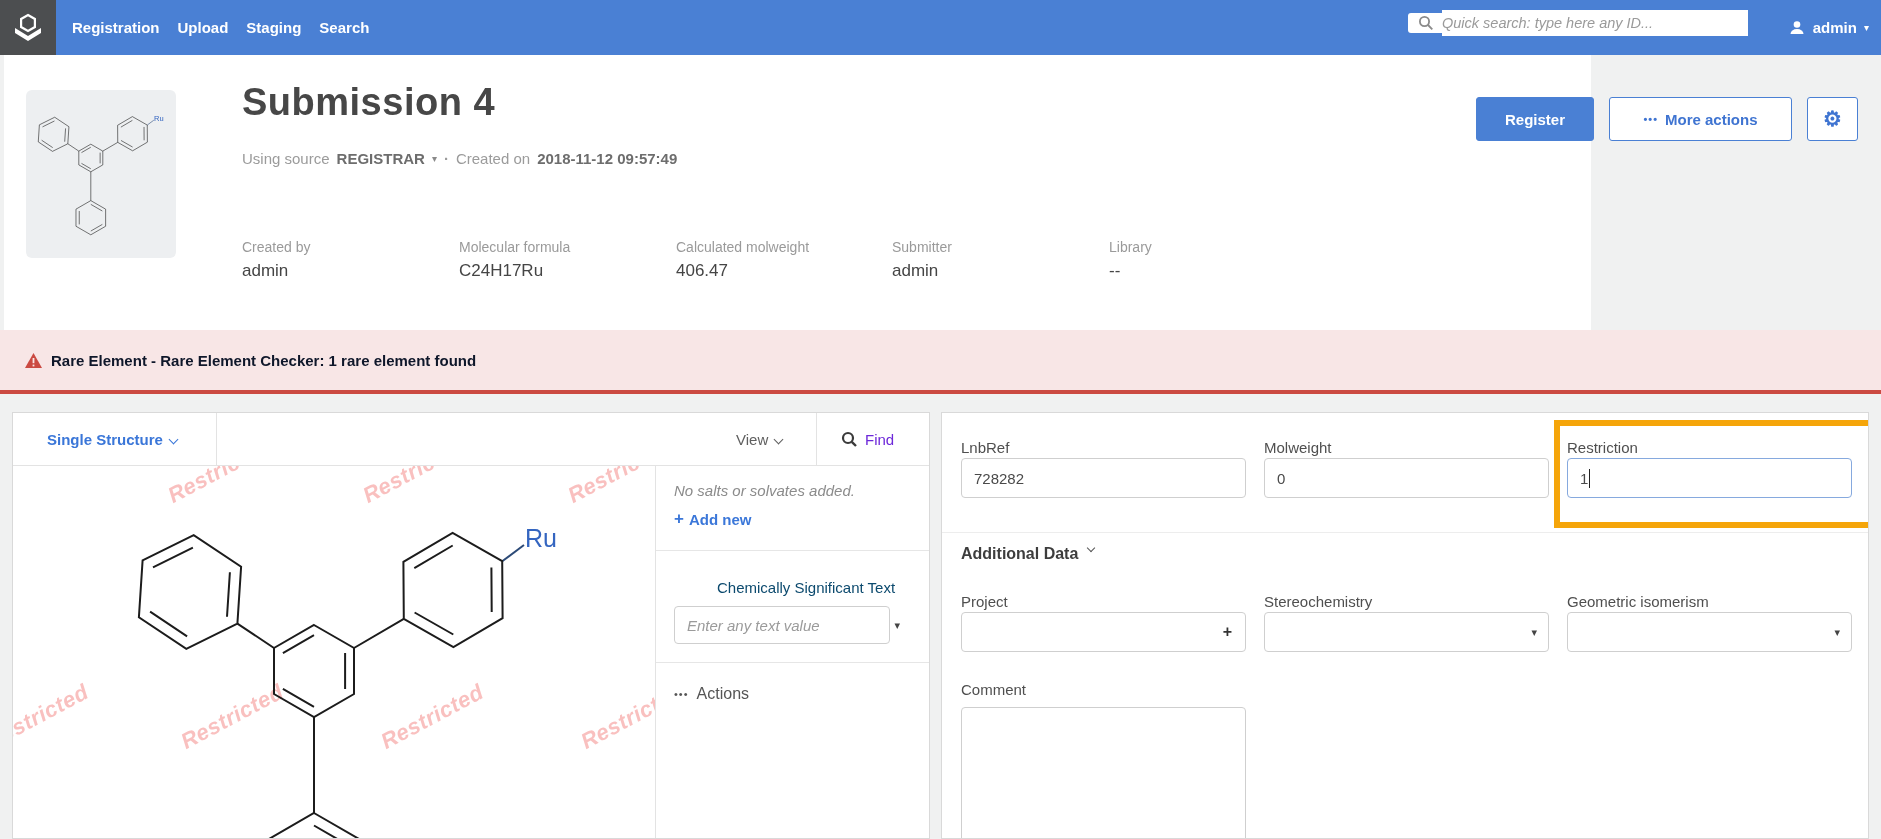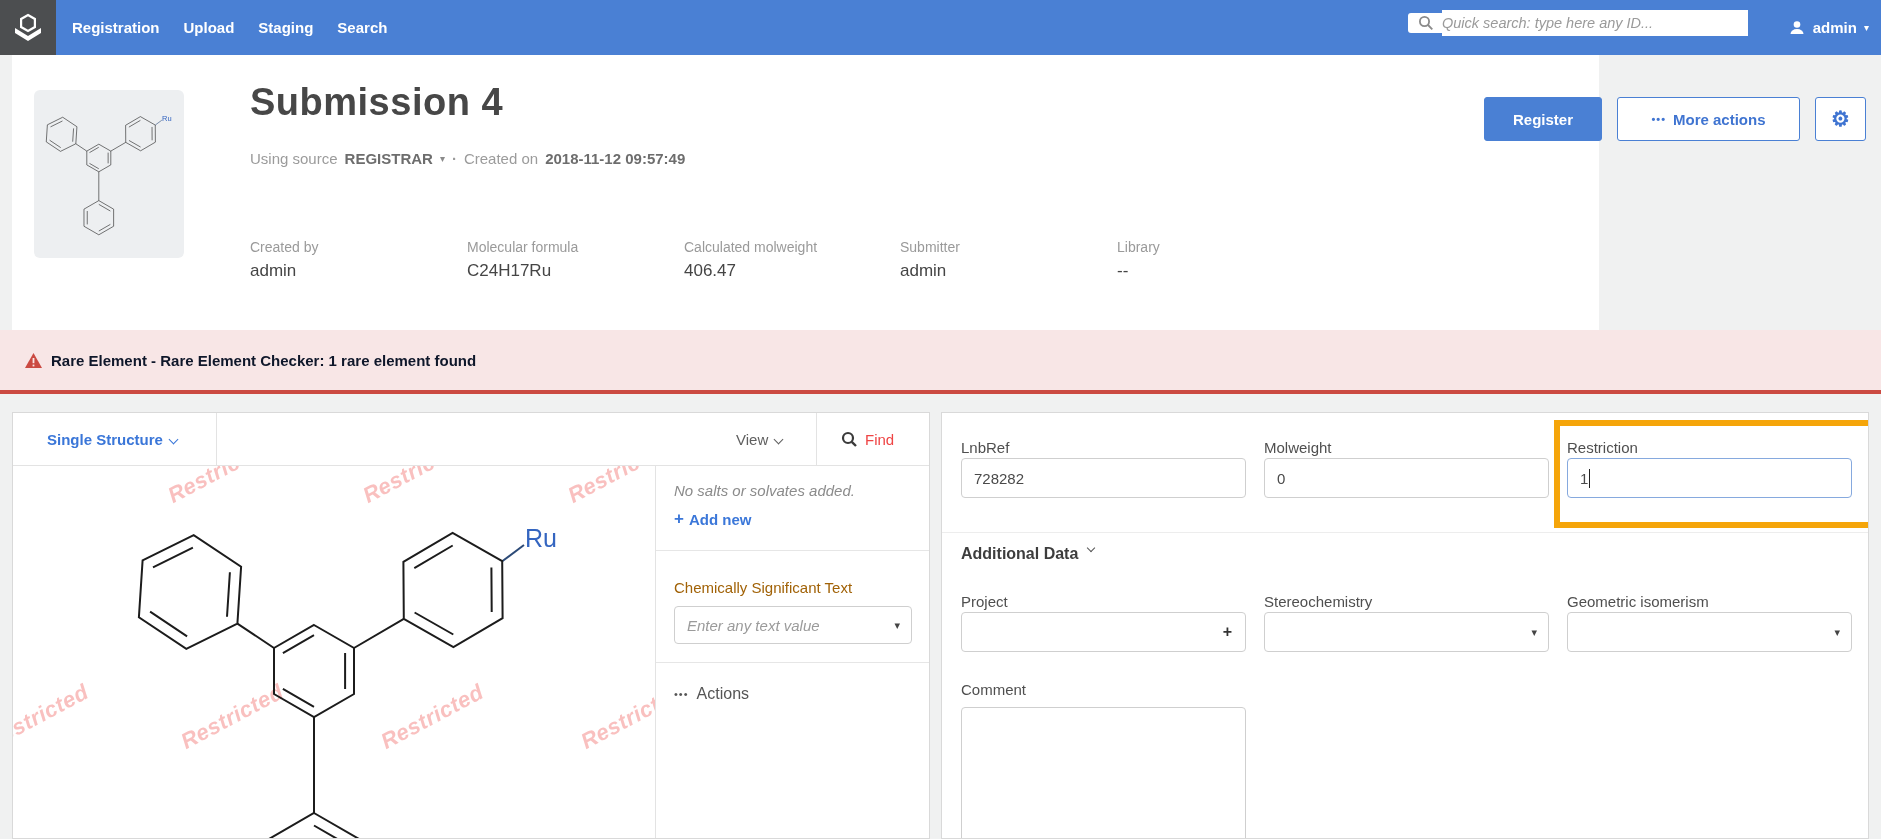--- a/index.html
+++ b/index.html
@@ -2,31 +2,31 @@
 <html><head>
 <meta charset="utf-8">
 <style>
   * { margin:0; padding:0; box-sizing:border-box; }
   html,body { width:1881px; height:839px; overflow:hidden; }
   body { position:relative; background:#f0f1f1; font-family:"Liberation Sans", sans-serif; color:#4a4a4a; }
 
   
   .navbar { position:absolute; left:0; top:0; width:1881px; height:55px; background:#4a80d4; z-index:20; }
   .logo-box { position:absolute; left:0; top:0; width:56px; height:55px; background:#4c4e50; display:flex; align-items:center; justify-content:center; }
-  .nav-menu { position:absolute; left:72px; top:0; height:55px; display:flex; align-items:center; gap:24px; }
+  .nav-menu { position:absolute; left:72px; top:0; height:55px; display:flex; align-items:center; gap:18px; }
   .nav-item { color:#fff; font-size:15px; font-weight:700; cursor:pointer; }
   .search-box { position:absolute; left:1408px; top:13px; width:340px; height:20px; background:#fff; border-radius:3px; display:flex; align-items:center; padding-left:10px; }
   .search-box input { border:none; outline:none; flex:1; height:26px; font-size:14.5px; margin-left:8px; font-family:"Liberation Sans",sans-serif; color:#555; }
   .search-box input::placeholder { color:#9a9a9a; font-style:italic; }
   .user-area { position:absolute; right:12px; top:0; height:55px; display:flex; align-items:center; gap:7px; }
   .user-name { color:#fff; font-size:15px; font-weight:700; }
   .user-caret { color:#fff; font-size:10px; }
 
   
-  .header { position:absolute; left:12px; top:55px; width:1587px; height:275px; background:#fff; }
+  .header { position:absolute; left:4px; top:55px; width:1587px; height:275px; background:#fff; }
   .thumb { position:absolute; left:22px; top:35px; width:150px; height:168px; background:#edeff1; border-radius:6px; display:flex; align-items:center; justify-content:center; }
   .page-title { position:absolute; left:238px; top:26px; font-size:38px; font-weight:700; color:#474747; letter-spacing:0.5px; }
   .subline { position:absolute; left:238px; top:95px; font-size:15px; color:#9b9b9b; display:flex; align-items:center; gap:7px; }
   .subline .strong { color:#6d6d6d; font-weight:700; }
   .subline .sep { color:#9b9b9b; font-weight:700; }
   .small-caret { font-size:10px; color:#8a8a8a; }
   .btn { position:absolute; top:42px; height:44px; border-radius:3px; font-size:15px; font-weight:700; display:flex; align-items:center; justify-content:center; cursor:pointer; font-family:"Liberation Sans",sans-serif; }
   .btn-register { left:1472px; width:118px; background:#4a80d4; color:#fff; border:1px solid #4a80d4; }
   .btn-more { left:1605px; width:183px; background:#fff; color:#3f74d1; border:1px solid #4a80d4; gap:7px; }
   .btn-gear { left:1803px; width:51px; background:#fff; color:#3f74d1; border:1px solid #4a80d4; font-size:21px; }
@@ -43,37 +43,37 @@
   
   .card { position:absolute; top:412px; height:427px; background:#fff; border:1px solid #d9d9d9; overflow:hidden; }
   .card-left { left:12px; width:918px; }
   .card-right { left:941px; width:928px; }
 
   
   .toolbar { position:absolute; left:0; top:0; width:100%; height:53px; border-bottom:1px solid #e3e3e3; background:#fff; z-index:4; }
   .tb-mode { position:absolute; left:34px; top:0; height:53px; display:flex; align-items:center; color:#3a76d8; font-size:15px; font-weight:700; cursor:pointer; }
   .tb-div { position:absolute; top:0; height:53px; border-left:1px solid #e3e3e3; }
   .tb-view { position:absolute; left:723px; top:0; height:53px; display:flex; align-items:center; color:#5f5f5f; font-size:15px; cursor:pointer; }
-  .tb-find { position:absolute; left:828px; top:0; height:53px; display:flex; align-items:center; gap:7px; color:#ef4444; font-size:15px; cursor:pointer; }
+  .tb-find { position:absolute; left:828px; top:0; height:53px; display:flex; align-items:center; gap:7px; color:#6d28d9; font-size:15px; cursor:pointer; }
   .chev { display:inline-block; width:7px; height:7px; border-right:1.7px solid currentColor; border-bottom:1.7px solid currentColor; transform:rotate(45deg); margin-left:7px; vertical-align:2px; }
 
   
   .canvas { position:absolute; left:0; top:53px; width:655px; height:374px; overflow:hidden; background:#fff; }
   .wm { position:absolute; font-size:22px; font-weight:700; font-style:italic; color:#ef5350; opacity:0.36; transform:rotate(-28deg); white-space:nowrap; letter-spacing:0.5px; }
 
   
   .mid-col { position:absolute; left:642px; top:53px; width:275px; height:374px; background:#fff; border-left:1px solid #e3e3e3; z-index:3; }
   .salts-sec { position:absolute; left:0; top:0; width:100%; height:85px; border-bottom:1px solid #e6e6e6; padding:16px 18px 0 18px; }
   .salts-empty { font-style:italic; color:#8b8b8b; font-size:15px; }
   .add-new { margin-top:10px; color:#3b77d9; font-size:15px; font-weight:700; cursor:pointer; display:flex; align-items:center; gap:5px; }
   .add-plus { font-weight:700; font-size:17px; }
   .cst-sec { position:absolute; left:0; top:85px; width:100%; height:112px; border-bottom:1px solid #e6e6e6; padding:28px 18px 0 18px; }
-  .cst-label { font-size:15px; color:#a16207; }
+  .cst-label { font-size:15px; color:#0c4a6e;margin-left:43px; }
   .cst-wrap { position:relative; margin-top:10px; }
-  .cst-wrap input { width:238px; height:38px; border:1px solid #cfcfcf; border-radius:4px; padding:0 30px 0 12px; font-size:15px; font-family:"Liberation Sans",sans-serif; color:#8b5cf6; outline:none; }
+  .cst-wrap input { width:216px; height:38px; border:1px solid #cfcfcf; border-radius:4px; padding:0 30px 0 12px; font-size:15px; font-family:"Liberation Sans",sans-serif; color:#8b5cf6; outline:none; }
   .cst-wrap input::placeholder { color:#9b9b9b; font-style:italic; }
   .dd-caret { position:absolute; right:12px; top:50%; transform:translateY(-50%); font-size:11px; color:#444; pointer-events:none; }
   .actions-sec { position:absolute; left:0; top:197px; width:100%; padding:22px 18px 0 18px; display:flex; align-items:center; gap:8px; color:#555; font-size:16px; cursor:pointer; }
 
   
   .rc-divider { position:absolute; left:0; top:119px; width:100%; border-top:1px solid #ededed; }
   .rc-col1 { left:19px; } .rc-col2 { left:322px; } .rc-col3 { left:625px; }
   .field { position:absolute; width:285px; }
   .row1 { top:26px; } .row2 { top:180px; }
   .fld-label { font-size:15px; color:#4f4f4f; }

